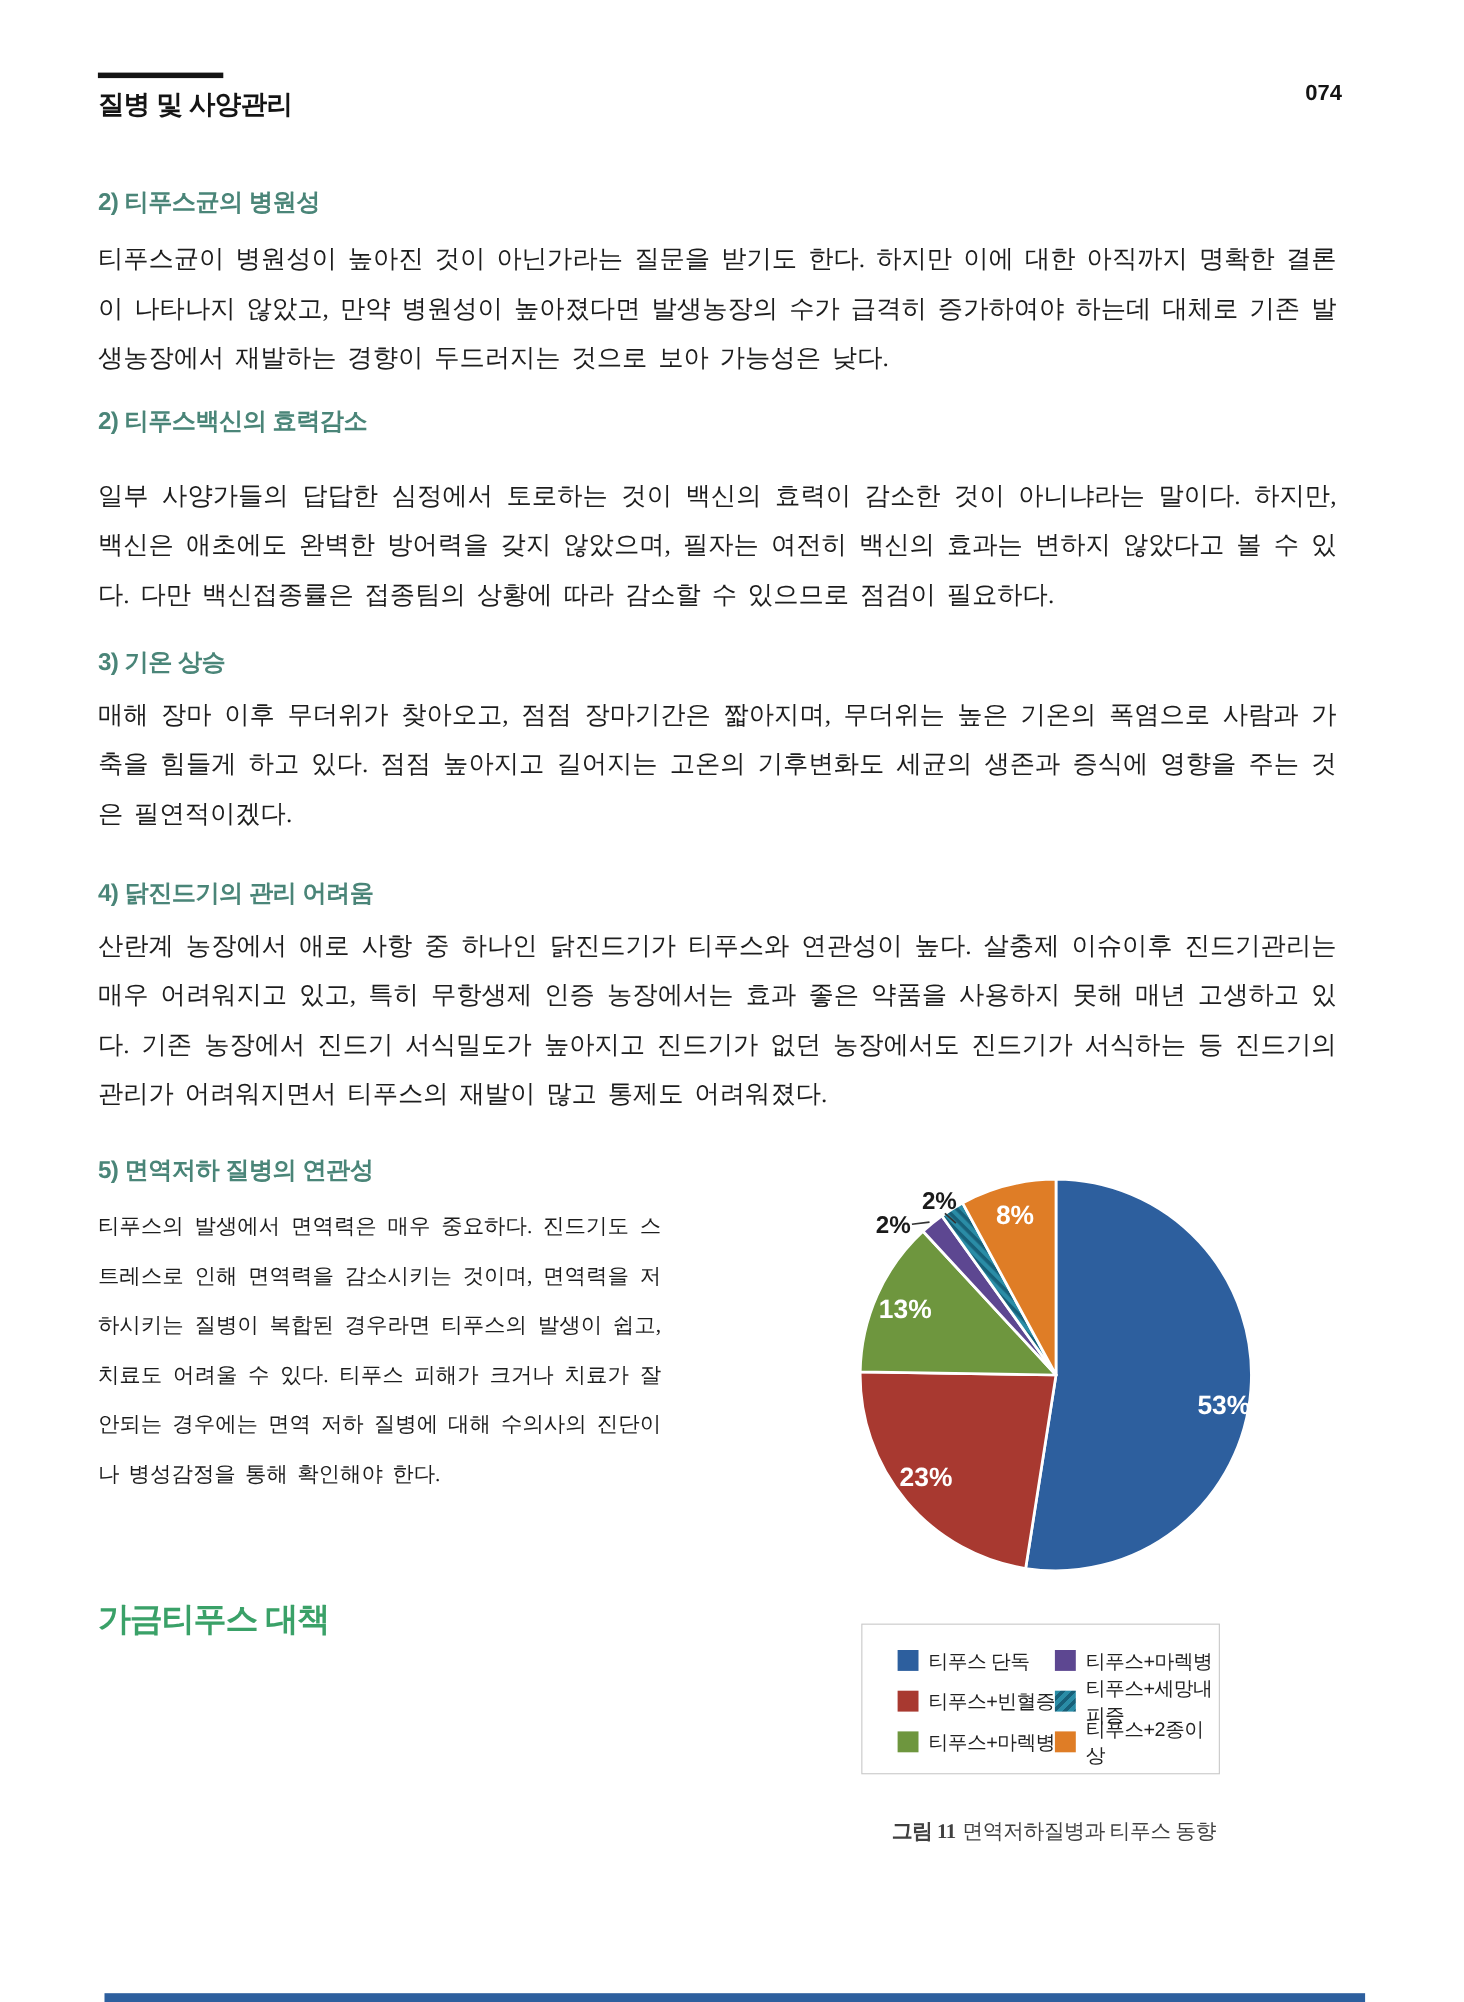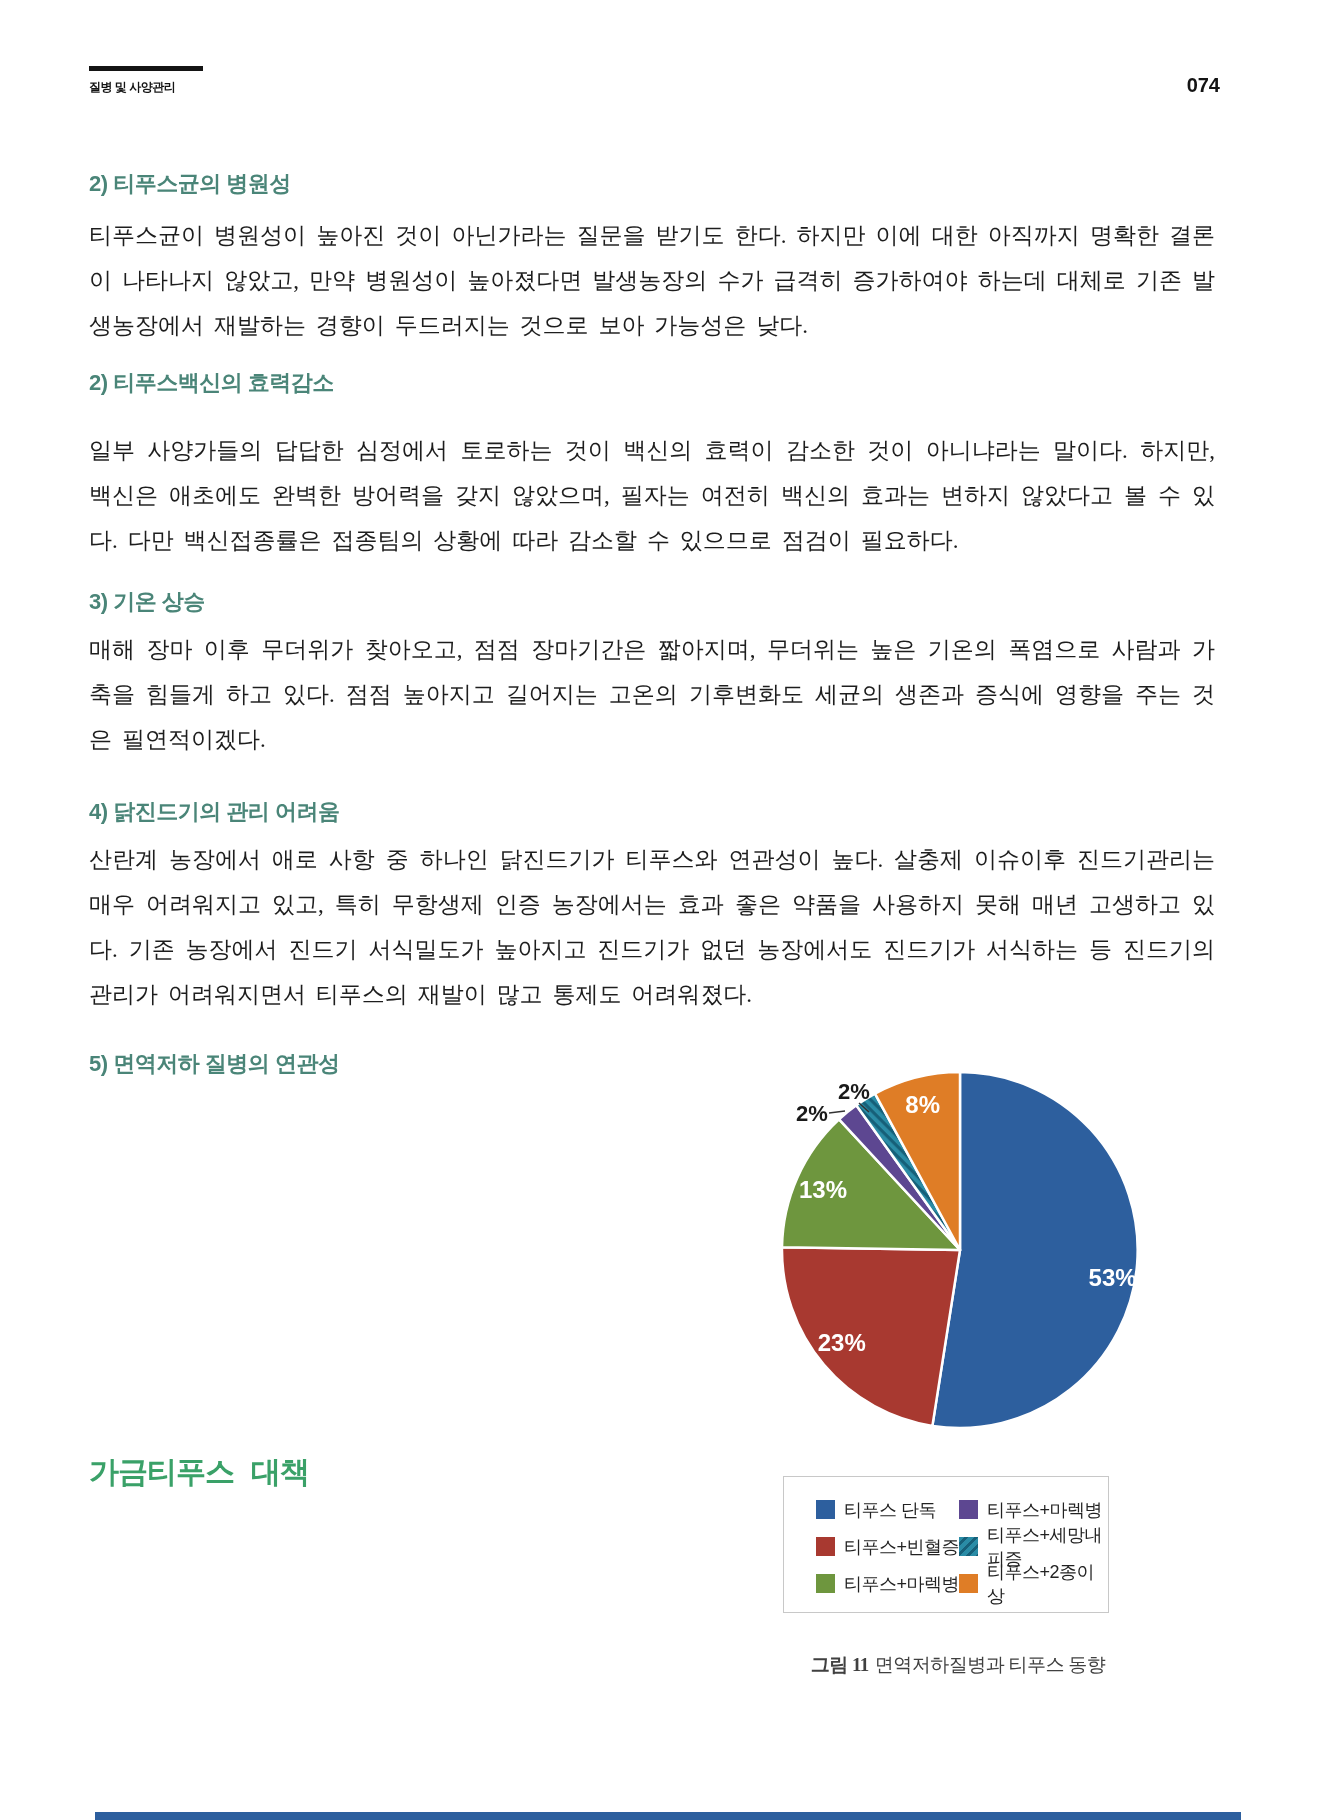--- a/index.html
+++ b/index.html
@@ -4,38 +4,38 @@
 <style>
   html,body { margin:0; padding:0; background:#e8e8e8; }
   .page {
     position:relative; width:1331px; height:1820px; background:#ffffff;
     font-family:"Liberation Serif", serif; overflow:hidden; margin:0 auto;
   }
   .abs { position:absolute; }
   .h-rule { left:89px; top:66px; width:114px; height:5px; background:#141414; }
   .doc-header-title {
     left:89px; top:79px; font-family:"Liberation Sans",sans-serif;
-    font-weight:800; font-size:12px; color:#141414; letter-spacing:-0.5px;
+    font-weight:800; font-size:24px; color:#141414; letter-spacing:-0.5px;
   }
   .page-num {
     top:74px; right:111px; font-family:"Liberation Sans",sans-serif;
     font-weight:700; font-size:20px; color:#141414;
   }
   .sec-head {
     left:89px; margin:0; font-family:"Liberation Sans",sans-serif;
     font-weight:700; font-size:22px; color:var(--heading,#4a8578); letter-spacing:-0.5px;
   }
   .body-text {
     margin:0; color:var(--body,#1d1d1d); text-align:justify;
     word-break:break-all; line-break:anywhere; word-spacing:0.18em;
   }
   .main-col { left:89px; width:1126px; font-size:23px; line-height:45px; }
   .narrow-col { left:89px; width:512px; font-size:19.5px; line-height:45px; }
   .main-title {
-    left:89px; margin:0; font-family:Liberation Mono, monospace;
+    left:89px; margin:0; font-family:Liberation Sans, sans-serif;
     font-weight:800; font-size:30px; color:var(--title,#3aa168); letter-spacing:-1px;
   }
   .legend-box {
     left:783px; top:1476px; width:326px; height:137px; background:#fff;
     border:1px solid var(--legend-border,#c8c8c8); box-sizing:border-box;
     display:grid; grid-template-columns:143px 1fr; align-content:start;
     padding:14px 0 0 32px;
   }
   .legend-item {
     display:flex; align-items:center; gap:9px; height:37px;
@@ -74,20 +74,21 @@
   <h2 class="abs sec-head" style="top:368px;">2) 티푸스백신의 효력감소</h2>
   <p class="abs body-text main-col" style="top:428px;">일부 사양가들의 답답한 심정에서 토로하는 것이 백신의 효력이 감소한 것이 아니냐라는 말이다. 하지만, 백신은 애초에도 완벽한 방어력을 갖지 않았으며, 필자는 여전히 백신의 효과는 변하지 않았다고 볼 수 있다. 다만 백신접종률은 접종팀의 상황에 따라 감소할 수 있으므로 점검이 필요하다.</p>
 
   <h2 class="abs sec-head" style="top:587px;">3) 기온 상승</h2>
   <p class="abs body-text main-col" style="top:627px;">매해 장마 이후 무더위가 찾아오고, 점점 장마기간은 짧아지며, 무더위는 높은 기온의 폭염으로 사람과 가축을 힘들게 하고 있다. 점점 높아지고 길어지는 고온의 기후변화도 세균의 생존과 증식에 영향을 주는 것은 필연적이겠다.</p>
 
   <h2 class="abs sec-head" style="top:797px;">4) 닭진드기의 관리 어려움</h2>
   <p class="abs body-text main-col" style="top:837px;">산란계 농장에서 애로 사항 중 하나인 닭진드기가 티푸스와 연관성이 높다. 살충제 이슈이후 진드기관리는 매우 어려워지고 있고, 특히 무항생제 인증 농장에서는 효과 좋은 약품을 사용하지 못해 매년 고생하고 있다. 기존 농장에서 진드기 서식밀도가 높아지고 진드기가 없던 농장에서도 진드기가 서식하는 등 진드기의 관리가 어려워지면서 티푸스의 재발이 많고 통제도 어려워졌다.</p>
 
   <h2 class="abs sec-head" style="top:1049px;">5) 면역저하 질병의 연관성</h2>
+  <p class="abs body-text narrow-col" style="top:1093px;">티푸스의 발생에서 면역력은 매우 중요하다. 진드기도 스트레스로 인해 면역력을 감소시키는 것이며, 면역력을 저하시키는 질병이 복합된 경우라면 티푸스의 발생이 쉽고, 치료도 어려울 수 있다. 티푸스 피해가 크거나 치료가 잘 안되는 경우에는 면역 저하 질병에 대해 수의사의 진단이나 병성감정을 통해 확인해야 한다.</p>
 
   <svg id="pie" class="abs" style="left:640px; top:1055px;" width="580" height="400" viewBox="0 0 580 400">
     <defs>
       <pattern id="hatch" patternUnits="userSpaceOnUse" width="7" height="7" patternTransform="rotate(45)">
         <rect width="7" height="7" fill="#2a8ca6"></rect>
         <rect width="7" height="3.2" fill="#176079"></rect>
       </pattern>
     </defs>
   <path d="M320 195 L320.0 17.0 A178 178 0 1 1 292.4 370.9 Z" fill="#2d5f9e" stroke="#ffffff" stroke-width="2.5" stroke-linejoin="round"></path>
       <text text-anchor="middle" x="472.6" y="230.9" class="plbl-in">53%</text>

